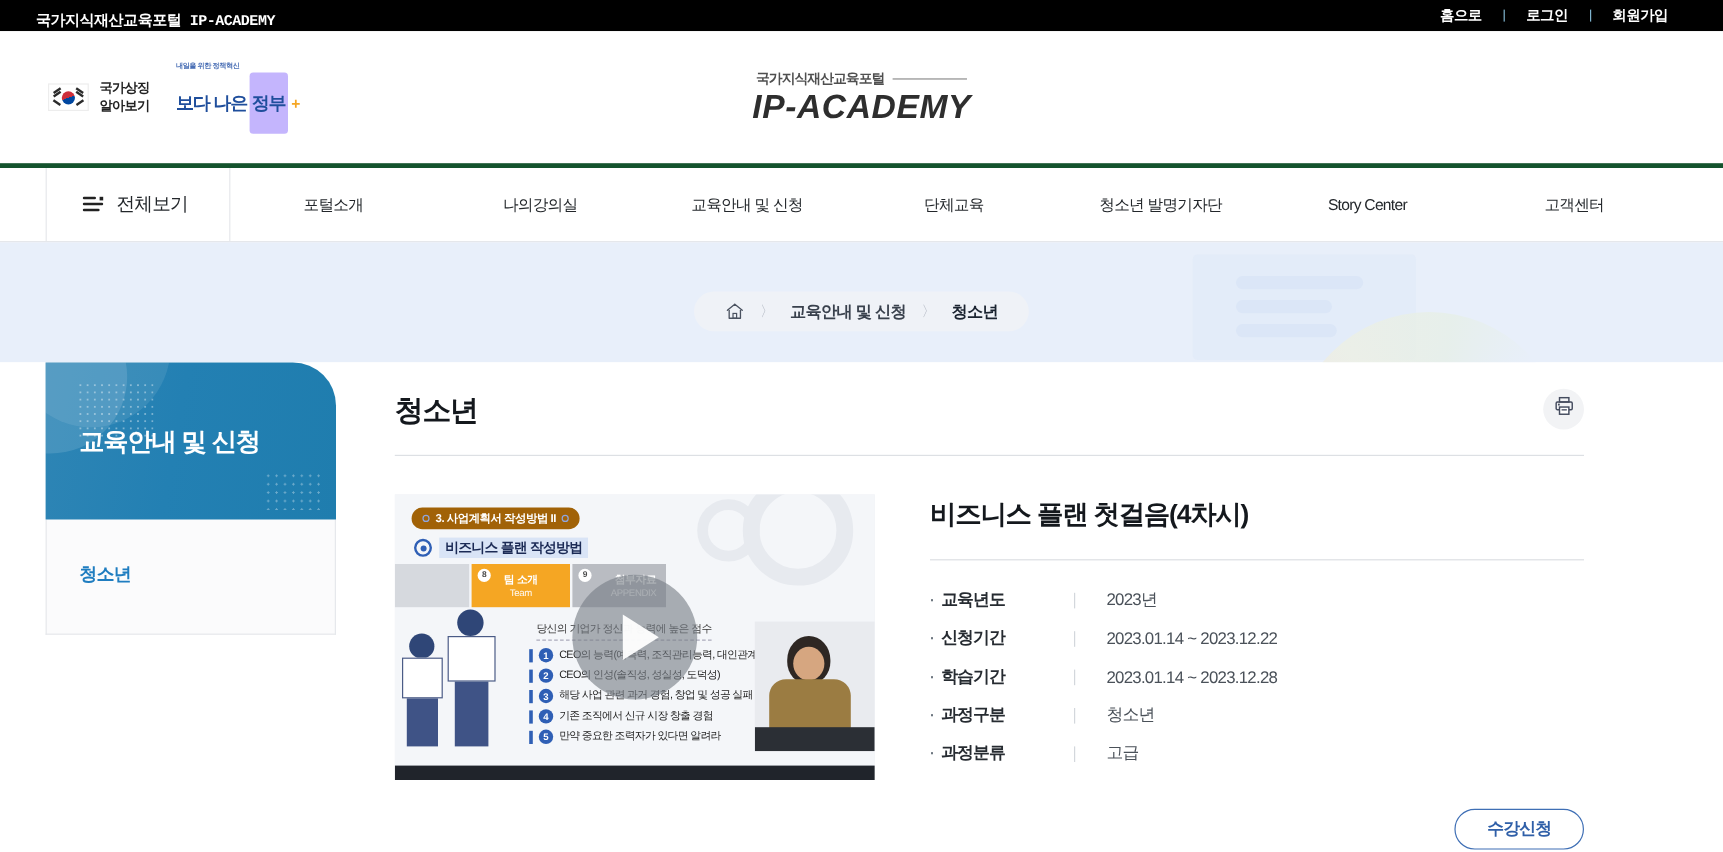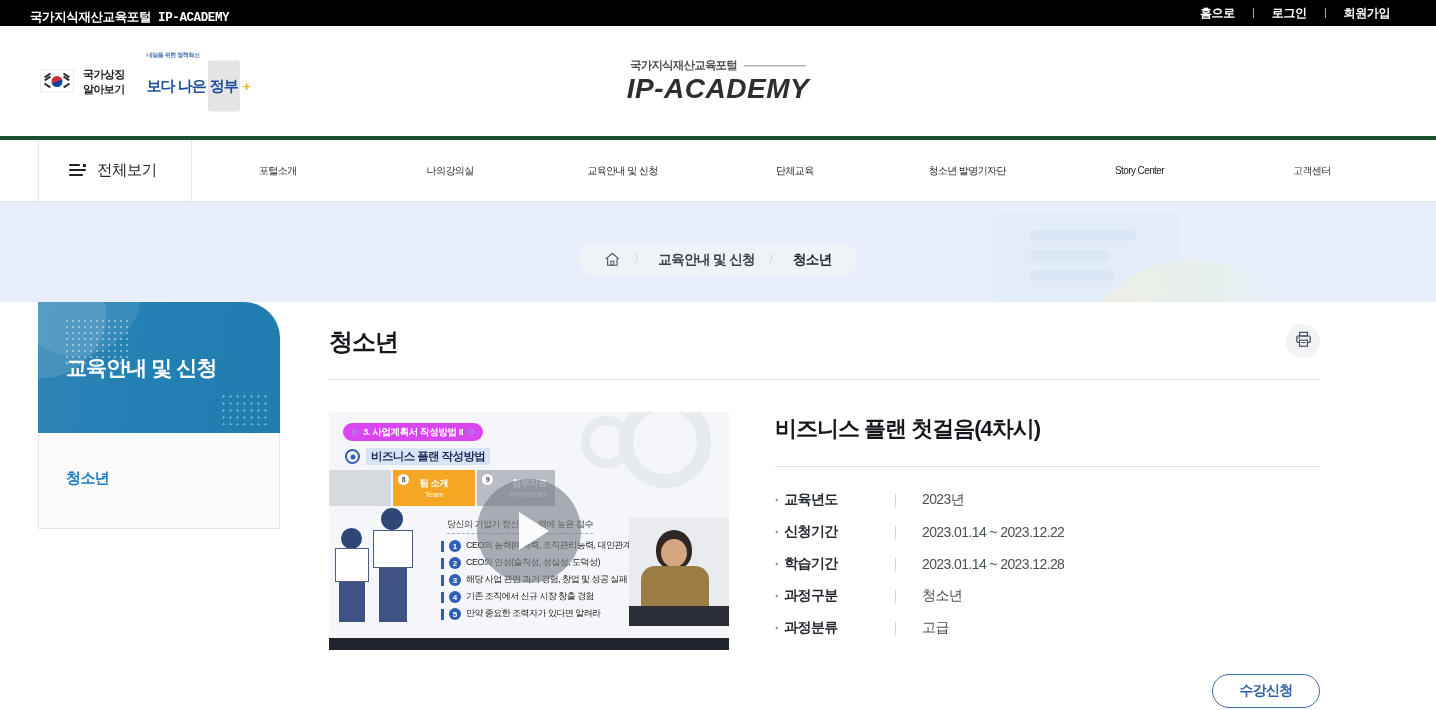--- a/index.html
+++ b/index.html
@@ -58,21 +58,21 @@
     letter-spacing: -0.6px; white-space: nowrap;
   }
   .better-gov { display: flex; flex-direction: column; gap: 1px; }
   .bg-top { font-size: 6px; color: #4a6fb5; letter-spacing: -0.4px; font-weight: bold;}
   .bg-main {
     display: flex; align-items: center; gap: 2px;
     font-size: 15px; font-weight: bold; letter-spacing: -1px;
   }
   .bg-blue { color: #1f4e9c; }
   .bg-chip {
-    color: #1f4e9c; background: #e5e5e5; border-radius: 3px;
+    color: #1f4e9c; background: #c4b5fd; border-radius: 3px;
     padding: 16px 2px;
   }
   .bg-plus { color: #f5a623; font-size: 13px; margin-left: 1px; }
 
   .brand-logo {
     position: absolute; left: 50%; top: 50%; transform: translate(-50%,-50%);
     text-align: center; white-space: nowrap;
   }
   .brand-kor {
     font-size: 11.5px; color: #4f4f4f; letter-spacing: -0.8px;
@@ -102,21 +102,21 @@
     position: absolute; left: 0; height: 2.4px; background: #222; border-radius: 1px;
   }
   .burger i:nth-child(1) { top: 0; width: 11px; }
   .burger i:nth-child(2) { top: 5px; width: 17px; }
   .burger i:nth-child(3) { top: 10px; width: 14px; }
   .burger b {
     position: absolute; right: 0; top: 0; width: 3px; height: 2.6px; background: #222;
   }
   .nav-link {
     flex: 1; display: flex; align-items: center; justify-content: center;
-    font-size: 10px; color: #23272b; letter-spacing: -0.6px;
+    font-size: 13px; color: #23272b; letter-spacing: -0.6px;
     cursor: pointer; white-space: nowrap; font-weight: normal;
   }
 
   
   .hero {
     height: 100px; background: #e8effa; position: relative; overflow: hidden;
   }
   .hero-arc {
     position: absolute; right: 130px; top: 58px;
     width: 230px; height: 230px; border-radius: 50%;
@@ -233,21 +233,21 @@
   }
   .slide { position: absolute; inset: 0 0 12px 0; background: #f4f6f9; }
   .gear {
     position: absolute; border-radius: 50%; border: 14px solid #e7eaef;
   }
   .gear.g1 { right: 18px; top: -16px; width: 92px; height: 92px; }
   .gear.g2 { right: 96px; top: 4px; width: 52px; height: 52px; border-width: 9px; }
   .gear.g3 { right: 26px; bottom: 48px; width: 40px; height: 40px; border-width: 7px; }
   .slide-badge {
     position: absolute; left: 14px; top: 11px; height: 18px; padding: 0 9px;
-    background: #d946ef; color: #fff; border-radius: 9px; font-size: 9.5px;
+    background: #a16207; color: #fff; border-radius: 9px; font-size: 9.5px;
     display: flex; align-items: center; gap: 5px; letter-spacing: -0.4px;
     white-space: nowrap; font-weight: bold;
   }
   .badge-dot {
     width: 6px; height: 6px; border-radius: 50%; border: 1.4px solid #8fa6e0;
   }
   .slide-sub {
     position: absolute; left: 16px; top: 36px; display: flex; align-items: center; gap: 6px;
   }
   .sub-icon {

